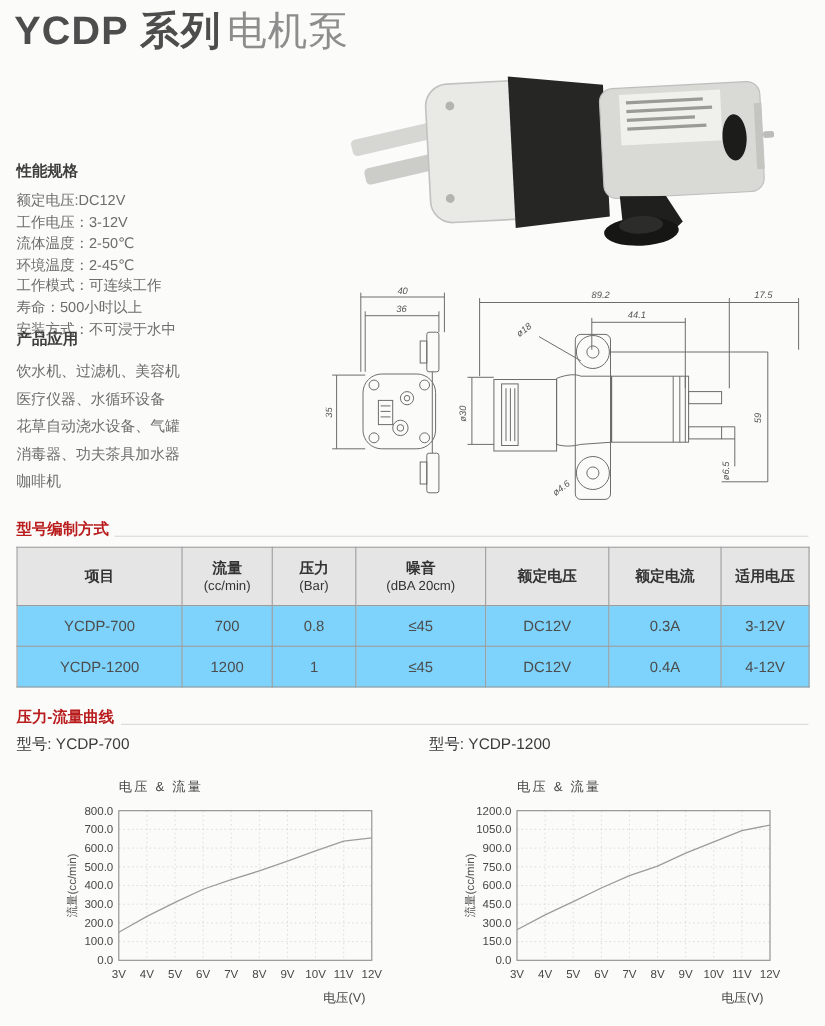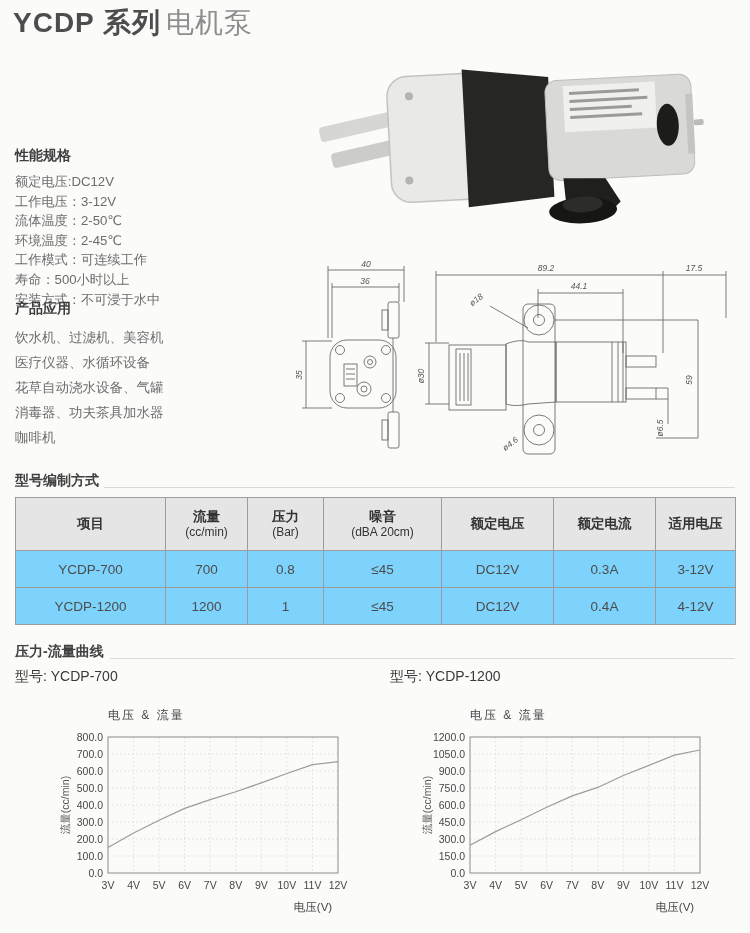--- a/index.html
+++ b/index.html
@@ -2,38 +2,38 @@
 <html><head>
 <meta charset="utf-8">
 <style>
   * { box-sizing: border-box; }
   html,body { margin:0; padding:0; background:#efefed; }
   .page {
     position:relative; width:750px; height:933px; overflow:hidden;
     background:#fbfbfa; font-family:"Liberation Sans","DejaVu Sans",sans-serif;
   }
   
-  .title { position:absolute; left:13px; top:4px; margin:0; font-size:28px; font-weight:700; color:#4d4d4d; letter-spacing:1px; }
+  .title { position:absolute; left:13px; top:4px; margin:0; font-size:36px; font-weight:700; color:#4d4d4d; letter-spacing:1px; }
   .title .t-sub { color:#8d8d8d; font-weight:400; margin-left:5px; }
   
   .txt-sec { position:absolute; left:15px; }
   .sec-h { margin:0 0 7px 0; font-size:14px; font-weight:700; color:#3e3e3e; }
   .info-line { font-size:13.2px; color:#6d6d6d; }
   #product-info { top:40px; } #product-info .info-line{ line-height:21.5px; }
   #specs { top:147px; } #specs .info-line{ line-height:19.6px; }
   #apps { top:300px; } #apps .info-line{ line-height:25px; font-size:13.5px; }
   
   .photo { position:absolute; left:315px; top:33px; width:395px; height:200px; }
   .draw-front { position:absolute; left:296px; top:258px; width:120px; height:200px; }
   .draw-side { position:absolute; left:416px; top:258px; width:320px; height:200px;text-align:center; }
   svg { font-family:inherit; display:block; }
   .dim-t { font-size:8.5px; fill:#555; font-style:italic; }
   
   .rule { position:absolute; height:1px; background:#d9d9d6; }
-  .sec-abs { position:absolute; left:15px; margin:0; font-size:14px; font-weight:700; color:#404040; }
+  .sec-abs { position:absolute; left:15px; margin:0; font-size:14px; font-weight:700; color:#b91c1c; }
   #table-heading { top:472px; }
   #curves-heading { top:643px; }
   
   .model-table { position:absolute; left:15px; top:497px; width:720px; border-collapse:collapse; table-layout:fixed; }
   .model-table th, .model-table td { border:1px solid #9c9c9c; text-align:center; padding:0; }
   .model-table thead th { background:#e5e5e5; height:53px; color:#333; vertical-align:middle; }
   .model-table thead .l1 { display:block; font-size:13.5px; font-weight:700; line-height:16px; }
   .model-table thead .l2 { display:block; font-size:12px; font-weight:400; line-height:14px; }
   .model-table tbody td { height:37px; font-size:13.5px; color:#4c4c4c; background:#7dd3fc; font-weight:400; }
   

